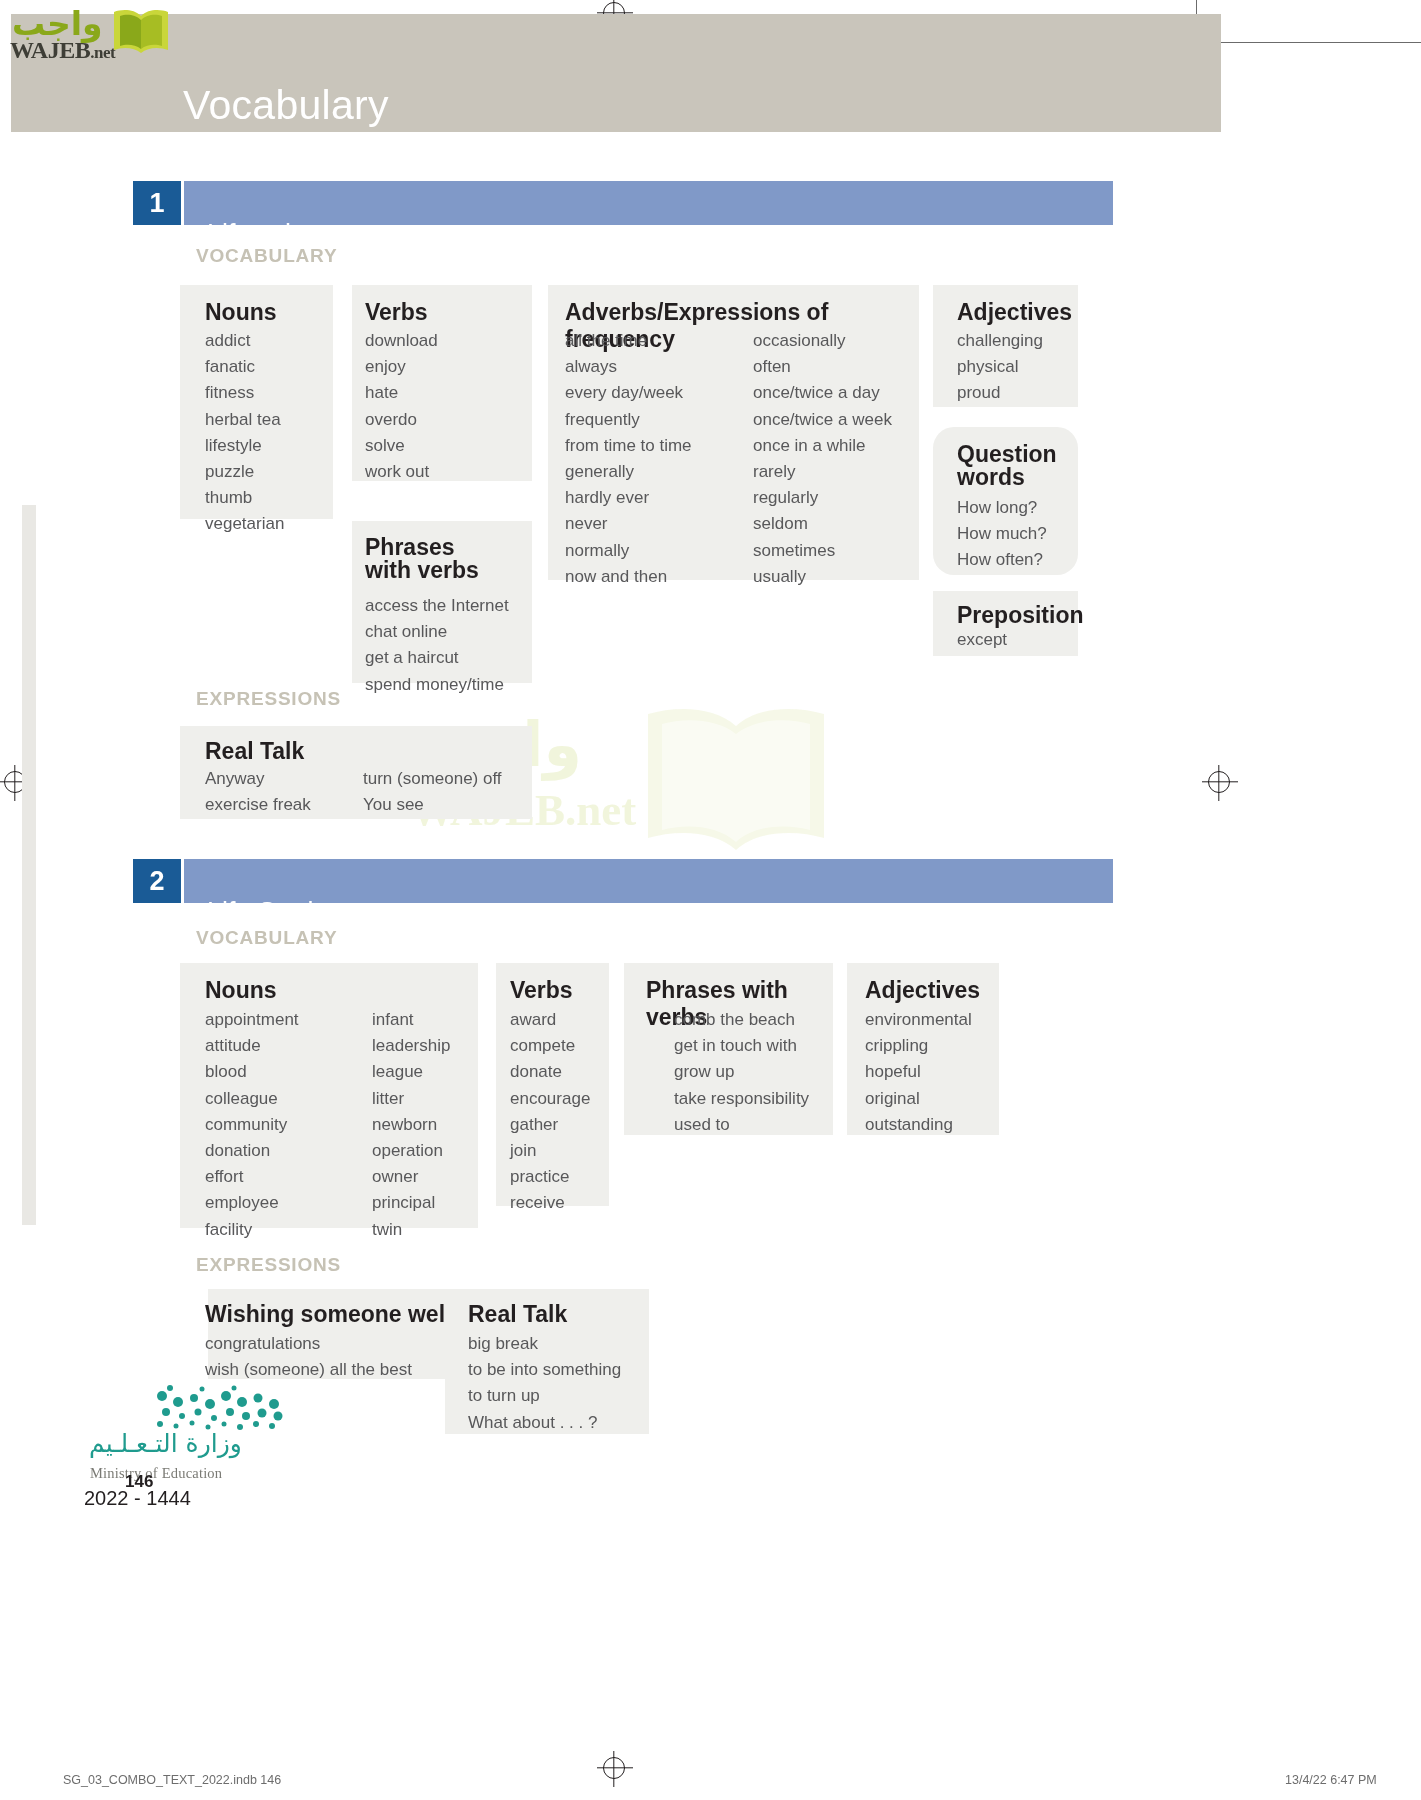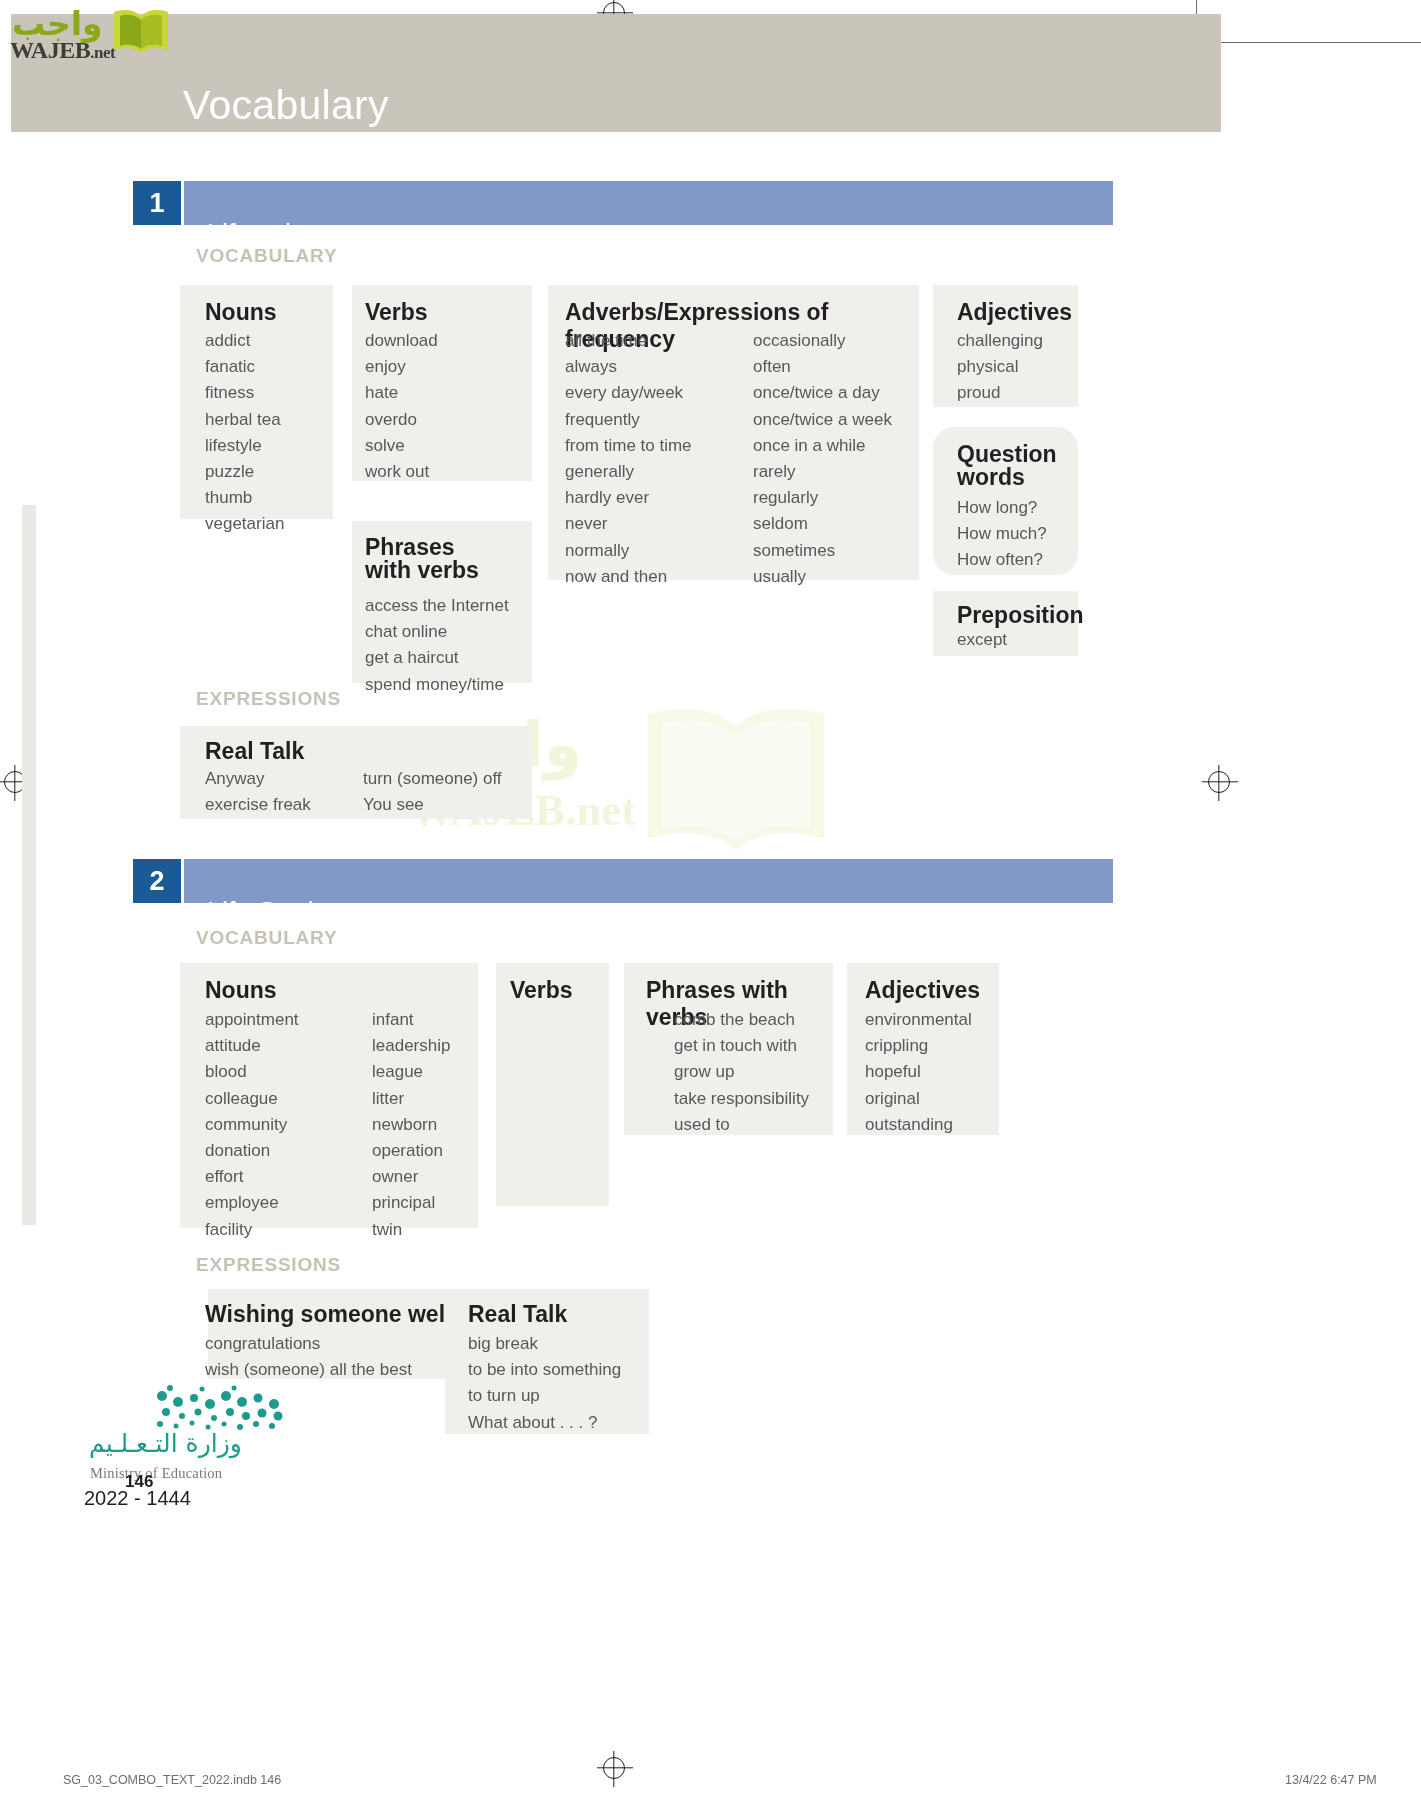--- a/index.html
+++ b/index.html
@@ -260,20 +260,30 @@
       <div>newborn</div>
       <div>operation</div>
       <div>owner</div>
       <div>principal</div>
       <div>twin</div>
     </div>
   </div>
 
   <div class="wbox" style="left:496px; top:963px; width:113px; height:243px;">
     <div class="t" style="left:14px; top:14px;">Verbs</div>
+    <div class="wlist" style="left:14px; top:44px;">
+      <div>award</div>
+      <div>compete</div>
+      <div>donate</div>
+      <div>encourage</div>
+      <div>gather</div>
+      <div>join</div>
+      <div>practice</div>
+      <div>receive</div>
+    </div>
   </div>
 
   <div class="wbox" style="left:624px; top:963px; width:209px; height:172px;">
     <div class="t" style="left:22px; top:14px;">Phrases with verbs</div>
     <div class="wlist" style="left:22px; top:44px;margin-left:28px;">
       <div>comb the beach</div>
       <div>get in touch with</div>
       <div>grow up</div>
       <div>take responsibility</div>
       <div>used to</div>

